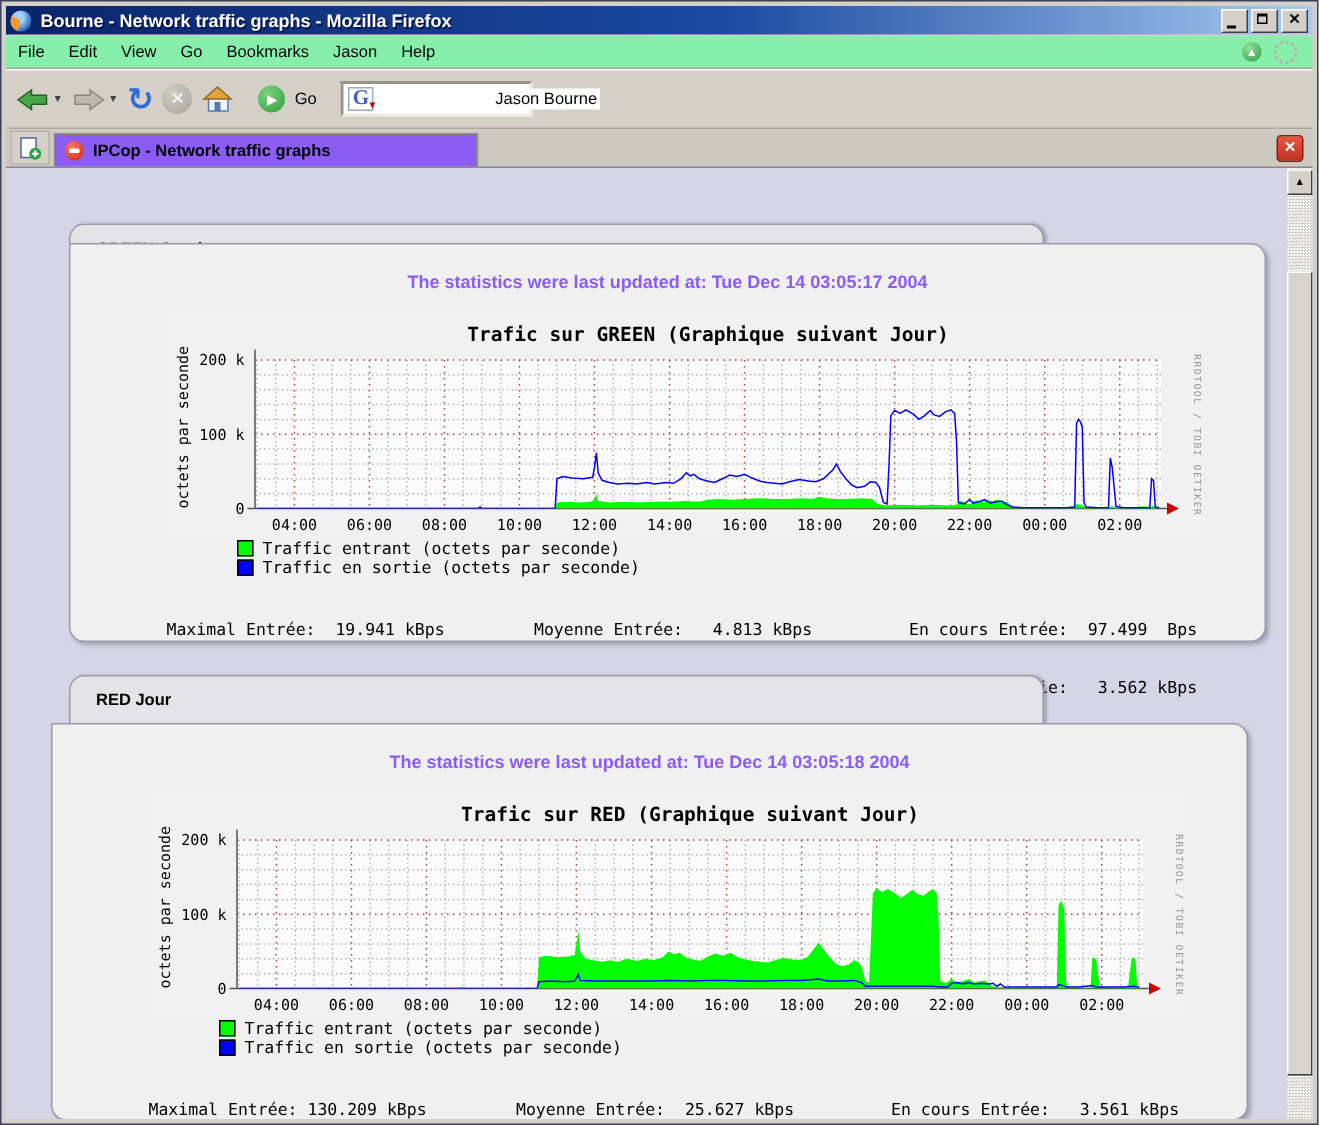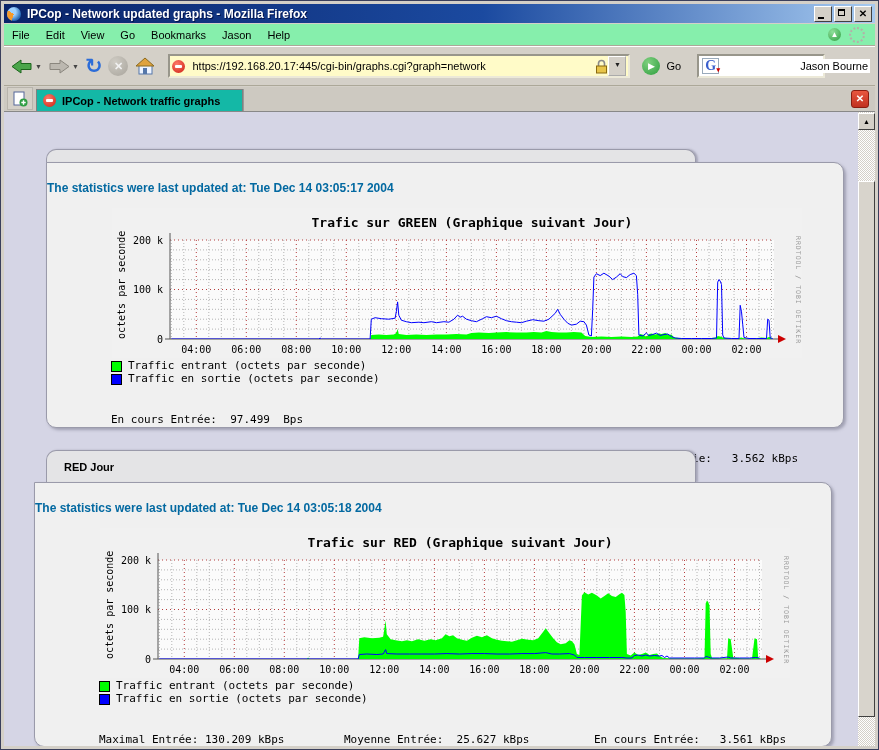--- a/index.html
+++ b/index.html
@@ -35,49 +35,49 @@
   .go-group{display:flex;align-items:center;margin-left:12px;}
   .go-circle{width:18px;height:18px;border-radius:50%;background:radial-gradient(circle at 35% 30%,#7fd07f,#2d9e3d);color:#fff;font-size:9px;text-align:center;line-height:18px;}
   .go-label{font-size:11px;margin-left:6px;color:#000;}
   .searchbox{display:flex;align-items:center;height:24px;width:128px;background:#fff;border:2px inset #ece9d8;box-sizing:border-box;margin-left:16px;padding:0 3px;}
   .g-logo{font-family:"Liberation Serif",serif;font-weight:bold;font-size:14px;color:#3a5fcd;border:1px solid #9ab;padding:0 2px;line-height:14px;position:relative;}
   .g-logo::after{content:"▾";position:absolute;right:-2px;bottom:-4px;font-size:7px;color:#c00;}
   .search-text{flex:1;border:0;font-size:11px;font-family:"Liberation Sans",sans-serif;margin-left:5px;outline:none;text-align:right;}
   
   .tabbar{position:absolute;left:3px;top:86px;right:3px;height:24px;background:#cdc9c1;border-bottom:1px solid #888;display:flex;align-items:flex-end;}
   .newtab-btn{width:24px;height:21px;margin:0 3px 1px 3px;display:flex;align-items:center;justify-content:center;border:1px solid #b8b4ac;background:#d4d0c8;}
-  .tab{width:207px;height:22px;background:#14b8a6;border:1px solid #808080;border-bottom:none;display:flex;align-items:center;padding:0 6px;box-sizing:border-box;}
+  .tab{width:282px;height:22px;background:#8b5cf6;border:1px solid #808080;border-bottom:none;display:flex;align-items:center;padding:0 6px;box-sizing:border-box;}
   .tab-label{font-size:11px;font-weight:bold;margin-left:6px;white-space:nowrap;overflow:hidden;}
   .tab-rest{flex:1;border-left:1px solid #999;height:22px;}
   .tabclose{width:16px;height:16px;border-radius:3px;background:linear-gradient(#e8573f,#c03020);border:1px solid #8a1c10;color:#fff;font-size:10px;font-weight:bold;text-align:center;line-height:15px;margin:0 6px 3px 4px;}
   
   .content{position:absolute;left:3px;top:111px;right:3px;bottom:3px;background:#d5d5e5;overflow:hidden;}
   .scrollbar{position:absolute;right:0;top:0;bottom:0;width:17px;background:conic-gradient(#ffffff 25%,#d4d0c8 0 50%,#ffffff 0 75%,#d4d0c8 0);background-size:2px 2px;}
   .sb-up{position:absolute;top:1px;left:0;width:17px;height:17px;background:#d4d0c8;border:1px solid;border-color:#fff #404040 #404040 #fff;box-sizing:border-box;font-size:7px;text-align:center;line-height:15px;color:#000;}
   .sb-thumb{position:absolute;top:69px;left:0;width:17px;height:536px;background:#d8d4cc;border:1px solid;border-color:#fff #404040 #404040 #fff;box-sizing:border-box;}
   
   .panel-tab{position:absolute;width:650px;height:32px;background:#e4e4e6;border:1px solid #9a9aaa;border-bottom:none;border-radius:10px 10px 0 0;box-shadow:2px 0 2px rgba(110,110,130,.45);display:flex;align-items:center;padding-left:17px;box-sizing:border-box;font-size:11px;font-weight:bold;color:#000;}
   .panel-body{position:absolute;width:798px;height:266px;background:#f0f0f0;border:1px solid #9a9aaa;border-radius:0 10px 10px 10px;box-shadow:2px 2px 3px rgba(110,110,130,.5);box-sizing:border-box;}
-  .updated{margin-top:18px;font-size:12px;font-weight:bold;color:#0369a1;}
+  .updated{margin-top:18px;text-align:center;font-size:12px;font-weight:bold;color:#8b5cf6;}
   .graph{position:absolute;left:65px;top:45px;background:#f1f1f1;}
   .legend{position:absolute;left:64px;top:196px;font-family:"DejaVu Sans Mono","Liberation Mono",monospace;font-size:11px;line-height:13px;color:#000;}
-  .legend-row{display:flex;align-items:flex-end;height:13px;}
+  .legend-row{display:flex;align-items:center;height:13px;margin-left:47px;}
   .swatch{display:inline-block;width:9px;height:9px;border:1px solid #000;margin-right:6px;}
   .stats{position:absolute;left:64px;top:224px;font-family:"DejaVu Sans Mono","Liberation Mono",monospace;font-size:11px;line-height:13px;color:#000;white-space:pre;}
   .stats-row{display:grid;grid-template-columns:245px 250px auto;}
   svg text{font-family:"DejaVu Sans Mono","Liberation Mono",monospace;}
 </style>
 </head>
 <body>
 
 <div class="window">
 
   <div class="titlebar">
     <span class="ff-icon"></span>
-    <span class="title-text">IPCop - Network updated graphs - Mozilla Firefox</span>
+    <span class="title-text">Bourne - Network traffic graphs - Mozilla Firefox</span>
     <span class="winbtns">
       <span class="winbtn">
           <span class="g-min"></span>
         </span>
       <span class="winbtn">
           <span class="g-max"></span>
         </span>
       <span class="winbtn">
           <span class="g-x">✕</span>
         </span>
@@ -117,29 +117,20 @@
       <span class="nav-btn">
           <span class="stop-glyph">✕</span>
         </span>
       <span class="nav-btn">
         <svg width="22" height="19" viewBox="0 0 22 19">
           <rect x="5" y="8" width="13" height="9" fill="#eef4ff" stroke="#5577aa"></rect>
           <path d="M2 9 L11 1 L20 9 Z" fill="#e0a33e" stroke="#8a6a20"></path>
           <rect x="9" y="11" width="4" height="6" fill="#5577aa"></rect>
         </svg>
       </span>
-    </span>
-    <span class="urlbar">
-      <span class="fav-red"></span>
-      <input class="url-text" value="https://192.168.20.17:445/cgi-bin/graphs.cgi?graph=network" style="">
-      <svg width="13" height="15" viewBox="0 0 13 15">
-        <path d="M3.5 7 V4.5 a3 3 0 0 1 6 0 V7" fill="none" stroke="#8a8a8a" stroke-width="1.6"></path>
-        <rect x="1.5" y="7" width="10" height="7" fill="#e8c54a" stroke="#8a6a10"></rect>
-      </svg>
-      <span class="url-drop">▼</span>
     </span>
     <span class="go-group">
       <span class="go-circle">▶</span>
       <span class="go-label">Go</span>
     </span>
     <span class="searchbox">
       <span class="g-logo">G</span>
       <input class="search-text" value="Jason Bourne" style="">
     </span>
   </div>
@@ -261,20 +252,22 @@
           <span class="swatch" style="background: rgb(0, 255, 0);"></span>
           <span>Traffic entrant (octets par seconde)</span>
         </div>
         <div class="legend-row">
           <span class="swatch" style="background: rgb(0, 0, 255);"></span>
           <span>Traffic en sortie (octets par seconde)</span>
         </div>
       </div>
       <div class="stats">
         <div class="stats-row">
+          <span>Maximal Entrée:  19.941 kBps</span>
+          <span>Moyenne Entrée:   4.813 kBps</span>
           <span>En cours Entrée:  97.499  Bps</span>
         </div>
         <div class="stats-row">
           <span>Maximal Sortie: 130.978 kBps</span>
           <span>Moyenne Sortie:  25.654 kBps</span>
           <span>En cours Sortie:   3.562 kBps</span>
         </div>
       </div>
     </div>
 

